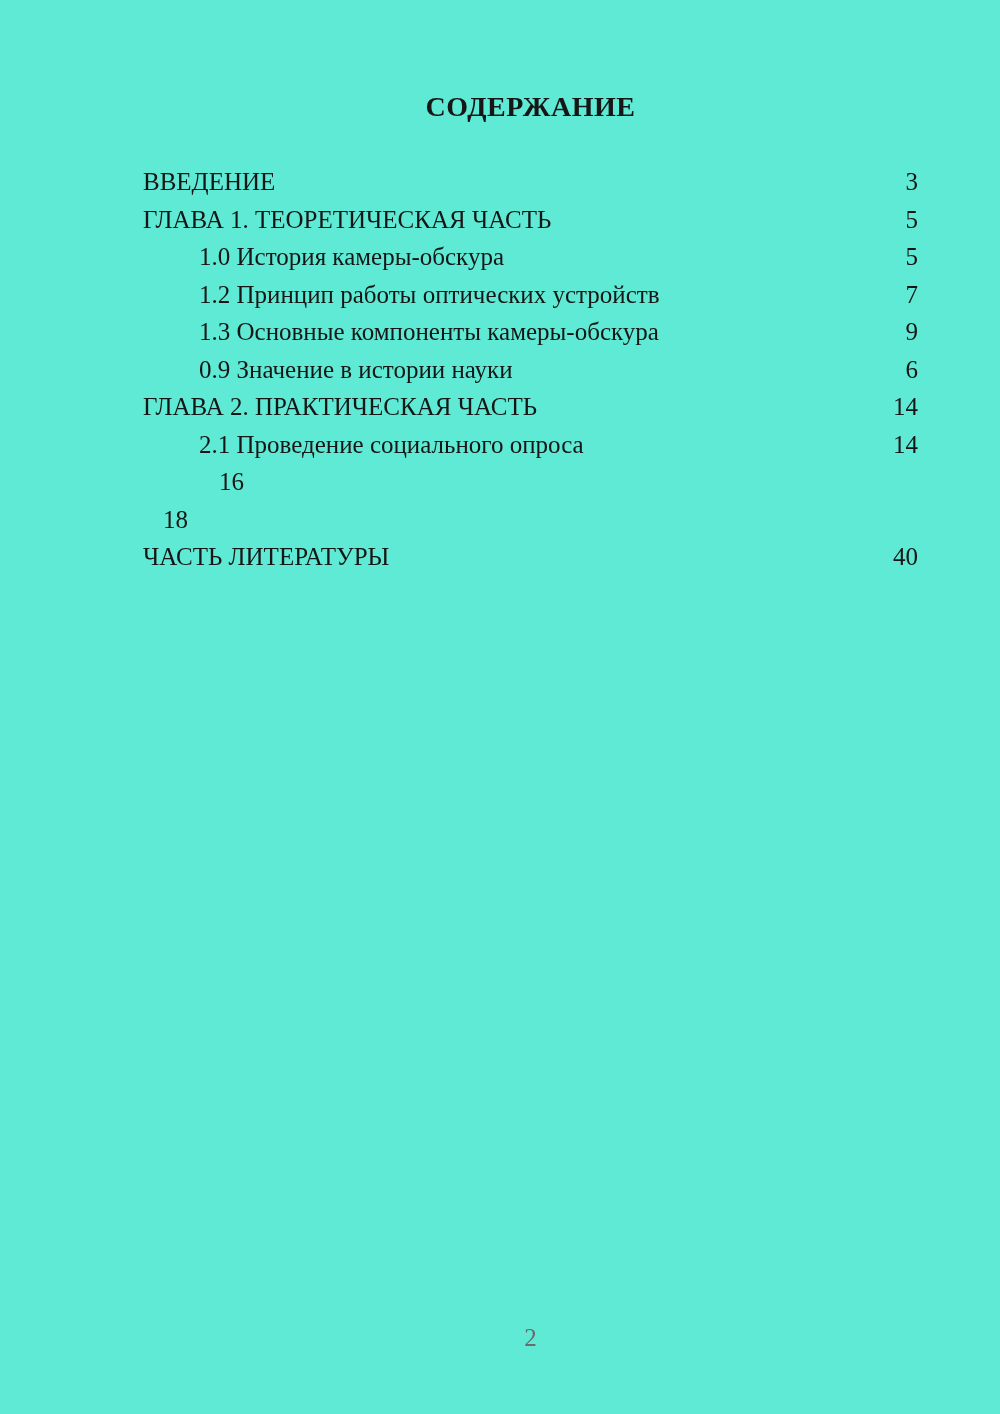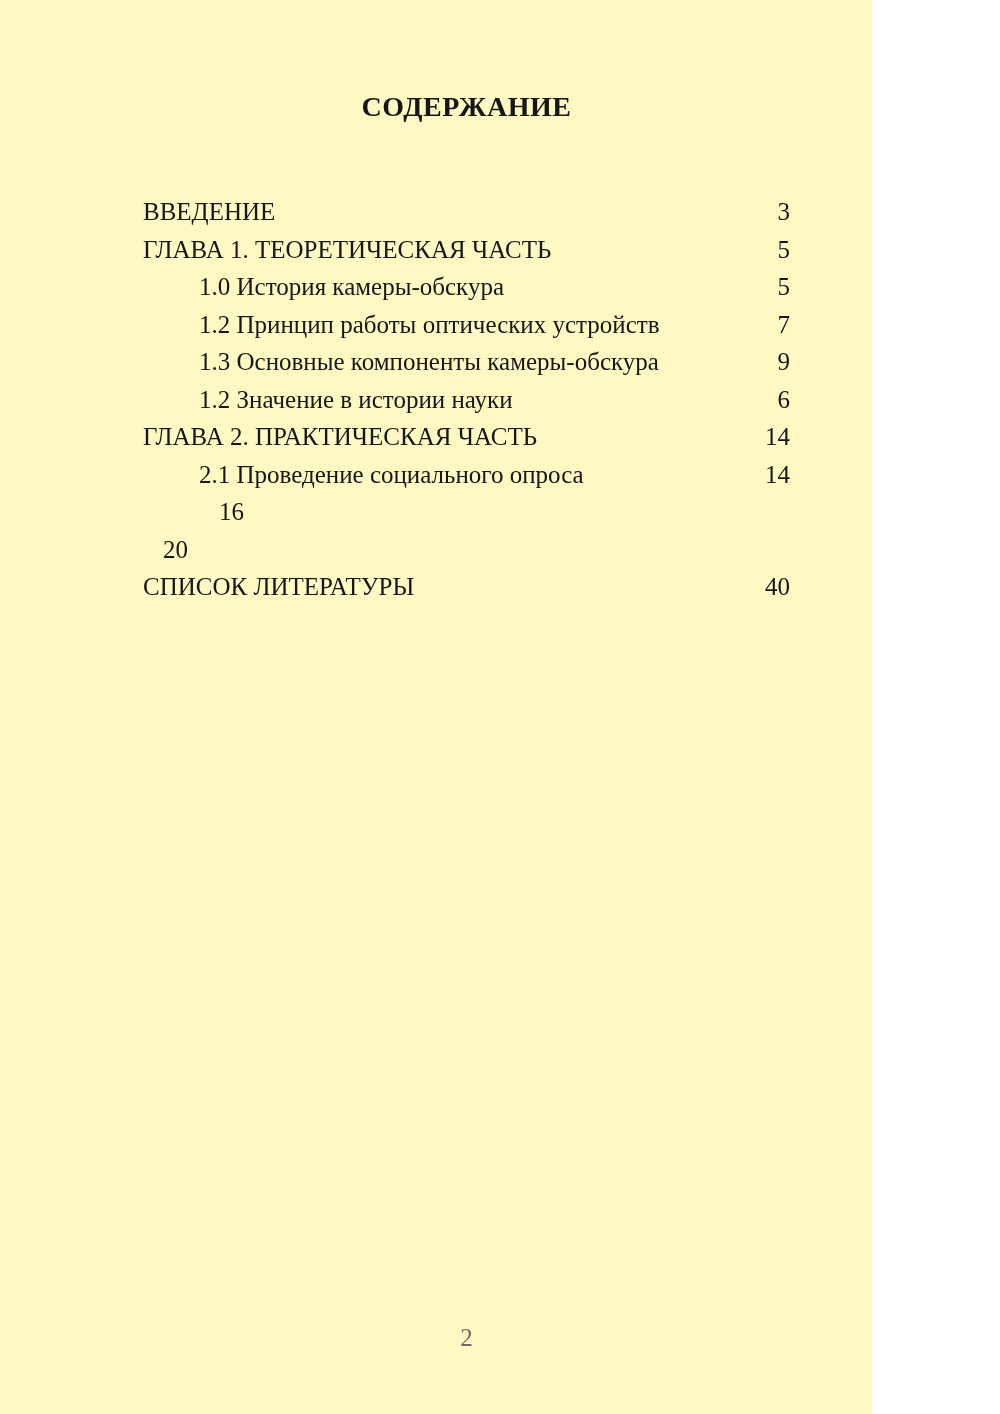--- a/index.html
+++ b/index.html
@@ -2,23 +2,23 @@
 <html lang="ru"><head>
 <meta charset="utf-8">
 <style>
   html, body {
     margin: 0;
     padding: 0;
     background: #ffffff;
   }
   .page {
     position: relative;
-    width: 872px;
+    width: 1000px;
     height: 1414px;
-    background: #fef9c3;
+    background: #5eead4;
     font-family: "Liberation Serif", serif;
     color: #161616;
     overflow: hidden;
   }
   .doc-title {
     position: absolute;
     top: 90px;
     left: 143px;
     right: 82px;
     margin: 0;
@@ -26,21 +26,20 @@
     font-size: 28px;
     line-height: 33px;
     font-weight: bold;
     letter-spacing: 0.5px;
   }
   .toc {
     position: absolute;
     top: 163px;
     left: 143px;
     right: 82px;
-    margin-top: 30px;
   }
   .toc-row {
     display: flex;
     justify-content: space-between;
     align-items: baseline;
     font-size: 25px;
     line-height: 37.5px;
     height: 37.5px;
     white-space: nowrap;
   }
@@ -86,37 +85,37 @@
       </div>
       <div class="toc-row level1">
         <span class="toc-entry-label">1.2 Принцип работы оптических устройств</span>
         <span class="toc-entry-page">7</span>
       </div>
       <div class="toc-row level1">
         <span class="toc-entry-label">1.3 Основные компоненты камеры-обскура</span>
         <span class="toc-entry-page">9</span>
       </div>
       <div class="toc-row level1">
-        <span class="toc-entry-label">1.2 Значение в истории науки</span>
+        <span class="toc-entry-label">0.9 Значение в истории науки</span>
         <span class="toc-entry-page">6</span>
       </div>
       <div class="toc-row level0">
         <span class="toc-entry-label">ГЛАВА 2. ПРАКТИЧЕСКАЯ ЧАСТЬ</span>
         <span class="toc-entry-page">14</span>
       </div>
       <div class="toc-row level1">
         <span class="toc-entry-label">2.1 Проведение социального опроса</span>
         <span class="toc-entry-page">14</span>
       </div>
       <div class="toc-row level1">
         <span class="toc-entry-page">16</span>
       </div>
       <div class="toc-row level0">
-        <span class="toc-entry-page">20</span>
+        <span class="toc-entry-page">18</span>
       </div>
       <div class="toc-row level0">
-        <span class="toc-entry-label">СПИСОК ЛИТЕРАТУРЫ</span>
+        <span class="toc-entry-label">ЧАСТЬ ЛИТЕРАТУРЫ</span>
         <span class="toc-entry-page">40</span>
       </div>
     </div>
 
   <div class="page-number">2</div>
 </div>
 
 </body></html>

